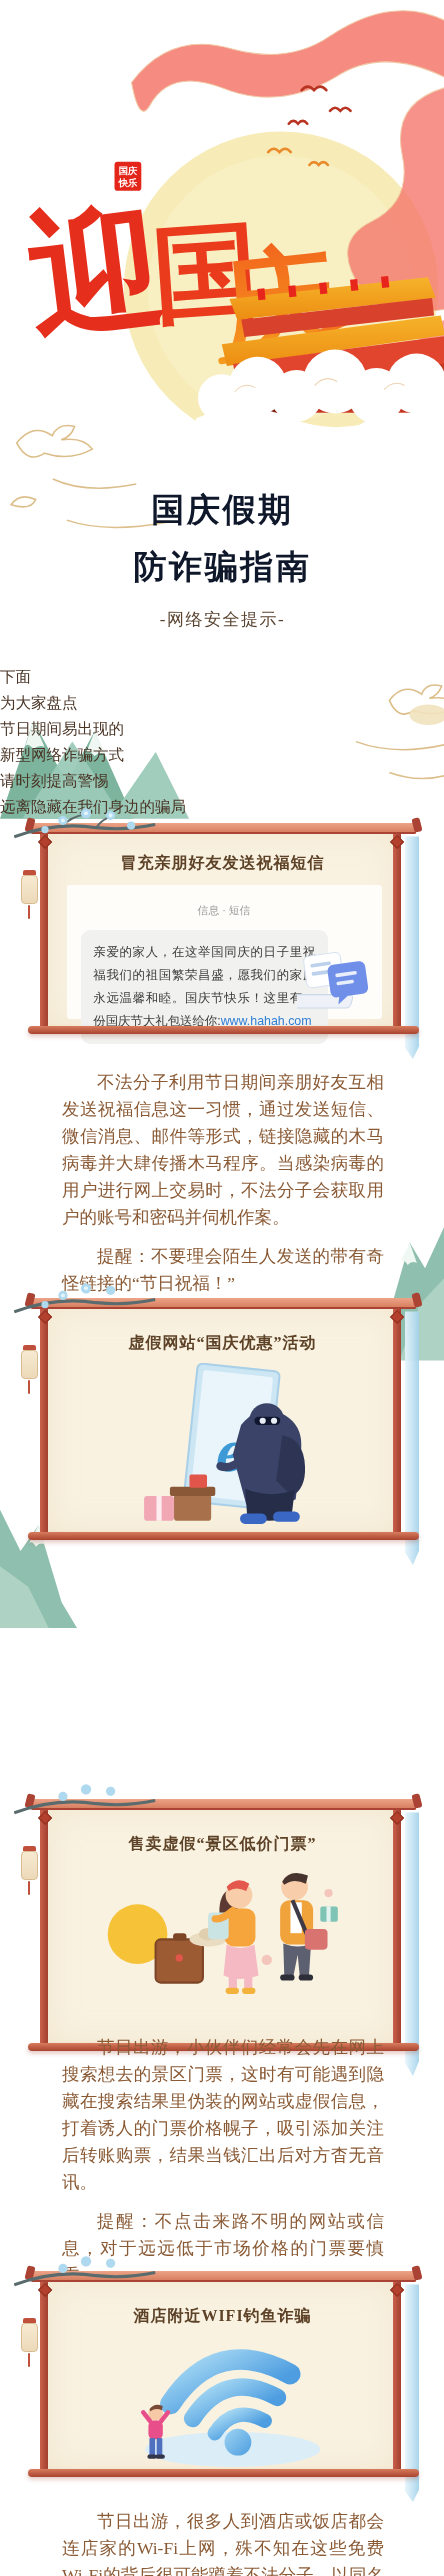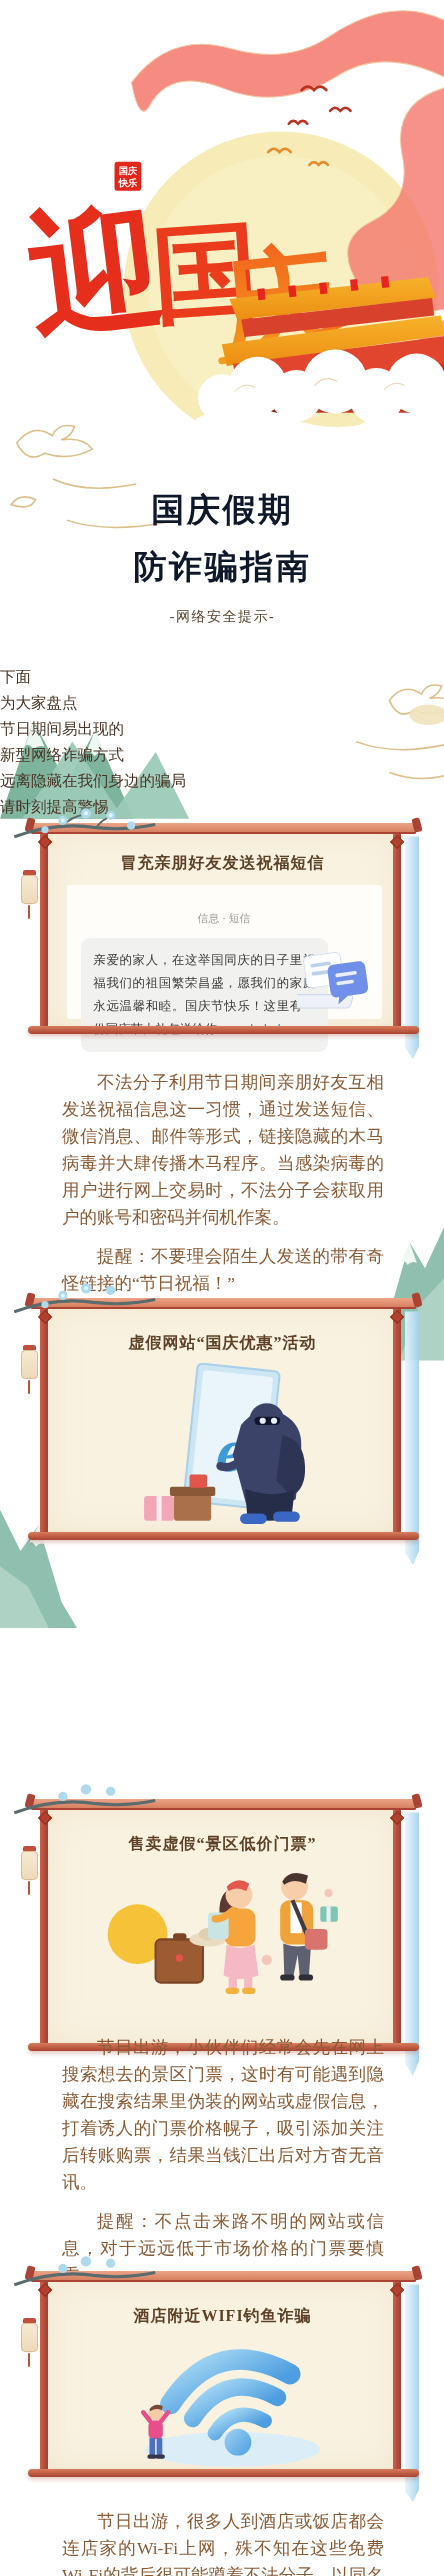--- a/index.html
+++ b/index.html
@@ -12,21 +12,21 @@
       #fbe3c5 1030px,#fce6c9 1546px,#fde8cc 2318px,#fdeacf 3091px,
       #fdeedd 3503px,#ffffff 3570px,#ffffff 3597px);
   }
   svg{display:block}
   .abs{position:absolute}
 
   
   .main-title{position:absolute;top:482px;left:0;width:445px;text-align:center;
     font-size:33px;font-weight:700;color:#0f172a;letter-spacing:2.6px;line-height:57px;}
   .sub-title{position:absolute;top:608px;left:0;width:445px;text-align:center;
-    font-size:14px;color:#5a4430;letter-spacing:1.5px;}
+    font-size:17px;color:#5a4430;letter-spacing:1.5px;}
   .intro{position:absolute;top:664px;left:0;width:445px;
     font-size:15.5px;color:#4a3526;line-height:26px;}
 
   
   .card{position:absolute;left:0;width:445px;z-index:2;}
   .ribbon{position:absolute;left:405px;top:13.4px;bottom:-25px;width:14.4px;z-index:0;
     background:linear-gradient(90deg,#e6f4fb,#c2e2f3 55%,#a2d1e9);opacity:.92;
     clip-path:polygon(0 0,100% 0,100% 94%,55% 100%,0 95%);}
   .beam{position:absolute;left:31px;right:29px;top:0;height:8.8px;z-index:3;
     background:linear-gradient(#eda487,#d87f61);border-bottom:2.6px solid #ab4334;border-radius:1.5px;}
@@ -52,21 +52,21 @@
     border:1px solid #d8bb90;border-radius:4.1px;margin:0 auto;}
   .lant-tassel{width:2.1px;height:13.4px;background:#c0503c;border-radius:1px;margin:1px auto 0;}
   .card-title{position:absolute;top:26px;left:0;right:0;text-align:center;z-index:2;
     font-size:16px;font-weight:700;color:#5d4227;letter-spacing:1px;}
   .art{position:absolute;left:0;right:0;display:flex;justify-content:center;z-index:2;}
 
   
   .sms-box{position:absolute;left:18.5px;right:15.5px;top:53px;bottom:8.2px;
     background:#fefdfa;border-radius:3.1px;z-index:2;
     font-family:"Liberation Sans","DejaVu Sans",sans-serif;}
-  .sms-head{margin-top:25px;text-align:center;font-size:10.8px;color:#9a9a9a;line-height:16.5px;}
+  .sms-head{margin-top:17px;text-align:center;font-size:10.8px;color:#9a9a9a;line-height:16.5px;}
   .sms-bubble{position:relative;margin:11.3px 0 0 14.4px;width:222px;background:#f1f1ef;
     border-radius:9.3px;padding:11.3px 12.4px;font-size:12.4px;line-height:23px;color:#3a3a3a;text-align:justify;}
   .sms-bubble:after{content:"";position:absolute;left:-3.1px;bottom:7.2px;width:0;height:0;
     border:6.2px solid transparent;border-right-color:#f1f1ef;}
   .sms-link{color:#2e7fd6;}
   .chat-icon{position:absolute;right:7.2px;bottom:4.1px;}
 
   
   .para{position:absolute;left:50px;width:346px;z-index:2;
     font-size:17.5px;line-height:27px;color:#8a5a35;text-align:justify;}
@@ -196,22 +196,22 @@
   <div class="main-title">
     <div>国庆假期</div>
     <div>防诈骗指南</div>
   </div>
   <div class="sub-title">-网络安全提示-</div>
   <div class="intro">
     <div>下面</div>
     <div>为大家盘点</div>
     <div>节日期间易出现的</div>
     <div>新型网络诈骗方式</div>
+    <div>请时刻提高警惕</div>
     <div>远离隐藏在我们身边的骗局</div>
-    <div>请时刻提高警惕</div>
   </div>
 
   <div class="card" style="top:823px;height:211px">
     <div class="ribbon"></div>
     <svg class="branch" width="144" height="41" viewBox="0 0 280 80">
       <path d="M0 70 Q80 40 160 52 Q220 58 275 46" stroke="#5a6b6e" stroke-width="6" fill="none"></path>
       <path d="M90 52 Q110 30 140 26 M160 52 Q170 36 190 30" stroke="#5a6b6e" stroke-width="4" fill="none"></path>
       <g fill="#aed9ee">
           <circle cx="95" cy="38" r="9"></circle>
           <circle cx="140" cy="24" r="10"></circle>

